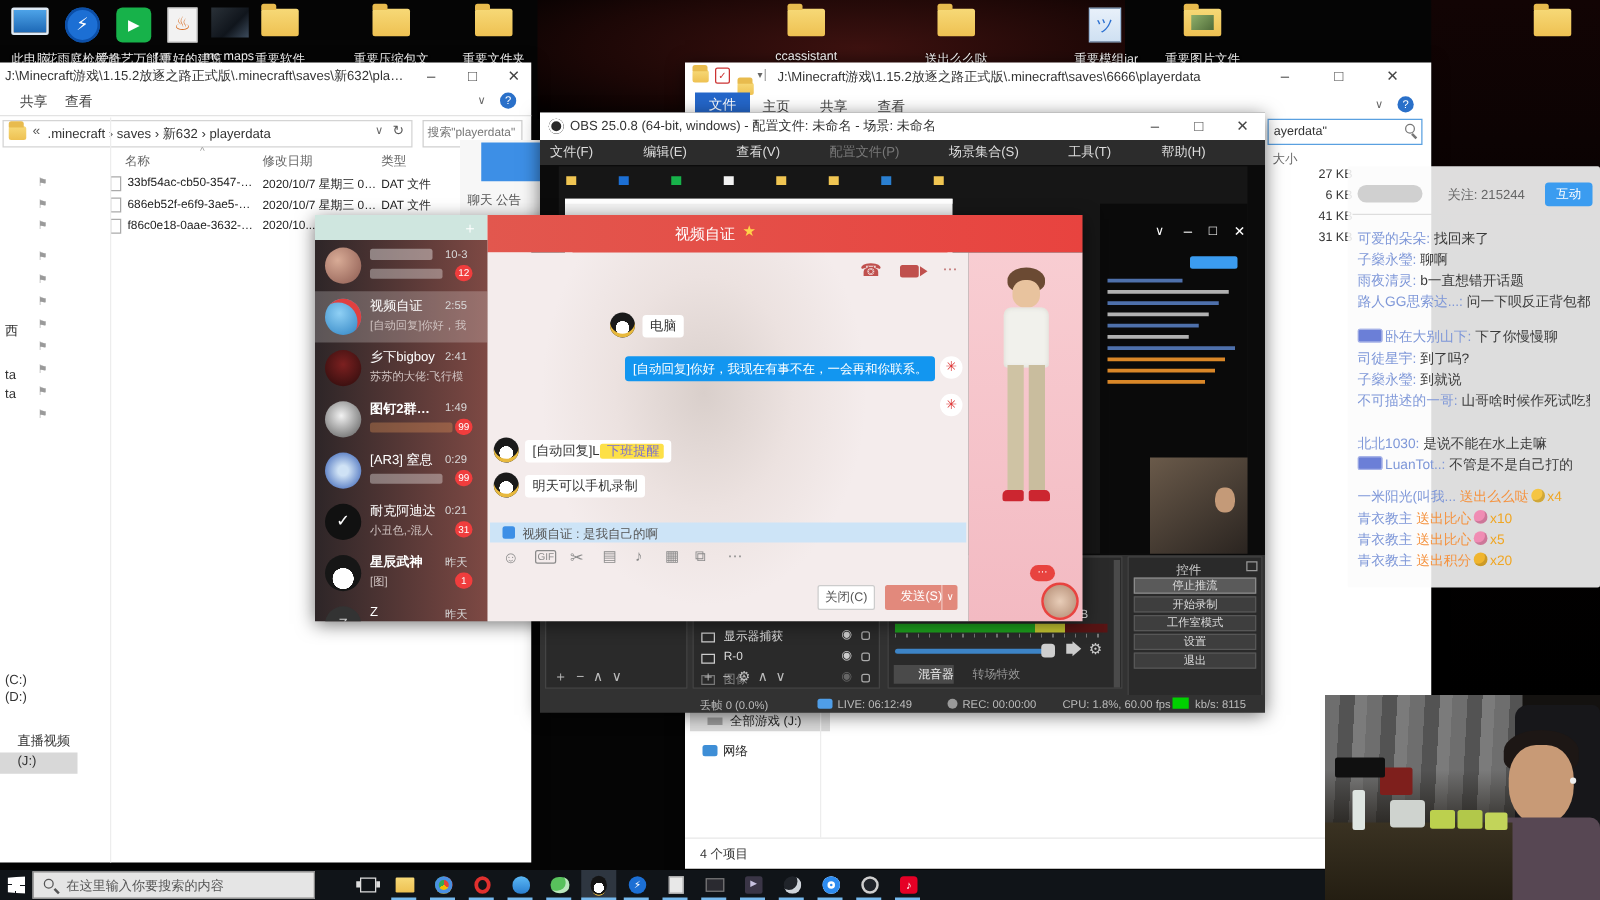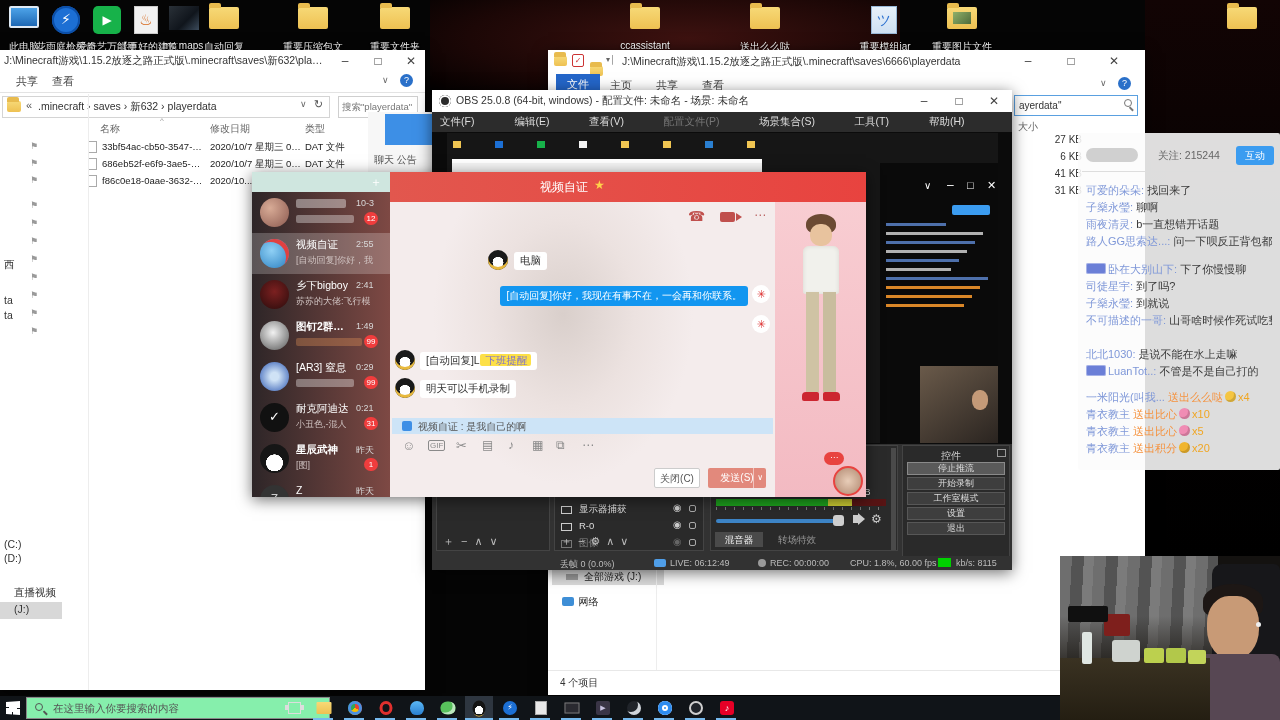--- a/index.html
+++ b/index.html
@@ -51,21 +51,21 @@
       <div style="position: absolute; left: 112px; top: 0px; width: 72px; height: 50px;">
         <div style="position: absolute; left: 22px; top: 2px; width: 24px; height: 28px; background: rgb(242, 242, 242); border: 1px solid rgb(204, 204, 204); color: rgb(216, 106, 30); font-size: 15px; text-align: center; line-height: 26px;">♨</div>
         <div class="dlabel" style="position: absolute; left: -20px;">【更好的建筑</div>
       </div>
       <div style="position: absolute; left: 147px; top: 0px; width: 72px; height: 50px;">
         <div style="position: absolute; left: 22px; top: 2px; width: 30px; height: 24px; background: linear-gradient(135deg, rgb(42, 49, 56), rgb(16, 21, 28) 60%, rgb(60, 75, 92));"></div>
         <div class="dlabel" style="position: absolute; left: -20px;">mc maps</div>
       </div>
       <div style="position: absolute; left: 188px; top: 0px; width: 72px; height: 50px;">
         <div class="folder" style="position: absolute; left: 21px; top: 3px;"></div>
-        <div class="dlabel" style="position: absolute; left: -20px;">自动回复</div>
+        <div class="dlabel" style="position: absolute; left: -20px;">重要软件</div>
       </div>
       <div style="position: absolute; left: 277px; top: 0px; width: 72px; height: 50px;">
         <div class="folder" style="position: absolute; left: 21px; top: 3px;"></div>
         <div class="dlabel" style="position: absolute; left: -20px;">重要压缩包文</div>
       </div>
       <div style="position: absolute; left: 359px; top: 0px; width: 72px; height: 50px;">
         <div class="folder" style="position: absolute; left: 21px; top: 3px;"></div>
         <div class="dlabel" style="position: absolute; left: -20px;">重要文件夹</div>
       </div>
       <div style="position: absolute; left: 609px; top: 0px; width: 72px; height: 50px;">
@@ -302,21 +302,21 @@
       <div class="abs" style="left:5px;top:40px;font-size:9.5px;color:#ddd;">麦克风/Aux</div>
       <div class="abs" style="left:132px;top:40px;font-size:9.5px;color:#ddd;">0.0 dB</div>
       <div class="abs" style="left:5px;top:53px;width:170px;height:7px;background:linear-gradient(90deg,#1da11d 0 66%,#c8c832 66% 80%,#571414 80% 100%);"></div>
       <div class="abs" style="left:5px;top:61px;width:170px;height:3px;background:repeating-linear-gradient(90deg,#777 0 1px,transparent 1px 9px);"></div>
       <div class="abs" style="left:5px;top:73px;width:128px;height:4px;background:#3d84c6;border-radius:2px;"></div>
       <div class="abs" style="left:122px;top:69px;width:11px;height:11px;background:#cfcfcf;border-radius:3px;"></div>
       <div class="abs" style="left:142px;top:69px;width:6px;height:8px;background:#ccc;">
         <span style="position:absolute;left:5px;top:-2px;border:6px solid transparent;border-left:7px solid #ccc;"></span>
       </div>
       <div class="abs" style="left:160px;top:66px;color:#ccc;font-size:12px;">⚙</div>
-      <div class="abs" style="left:4px;top:86px;width:48px;height:15px;background:#4a4a4a;color:#eee;font-size:9.5px;text-align:center;line-height:15px;">混音器</div>
+      <div class="abs" style="left:4px;top:86px;width:48px;height:15px;background:#4a4a4a;color:#eee;font-size:9.5px;text-align:right;line-height:15px;">混音器</div>
       <div class="abs" style="left:58px;top:86px;width:56px;height:15px;color:#999;font-size:9.5px;text-align:center;line-height:15px;">转场特效</div>
     </div>
     <div class="abs" style="left:470px;top:355px;width:108px;height:112px;background:#2a2a2a;border:1px solid #444;">
       <div class="abs" style="left:38px;top:3px;font-size:10px;color:#ccc;">控件</div>
       <div class="abs" style="left:94px;top:3px;width:9px;height:8px;border:1px solid #999;"></div>
       <div id="obs-controls">
           <div class="obs-btn" style="left: 4px; top: 16px; width: 98px; background: rgb(90, 90, 90); border-color: rgb(138, 138, 138);">停止推流</div>
           <div class="obs-btn" style="left: 4px; top: 31px; width: 98px;">开始录制</div>
           <div class="obs-btn" style="left: 4px; top: 46px; width: 98px;">工作室模式</div>
           <div class="obs-btn" style="left: 4px; top: 61px; width: 98px;">设置</div>
@@ -477,21 +477,21 @@
         <div class="scmsg" style="top: 193px;"><span class="scbadge"></span><span class="scuser">LuanTot..: </span><span class="sctext">不管是不是自己打的</span></div>
         <div class="scmsg" style="top: 219px;"><span class="scuser">一米阳光(叫我... </span><span class="gifttext">送出么么哒</span><span style="display: inline-block; width: 11px; height: 11px; border-radius: 50%; margin: 0px 2px; vertical-align: -1px; background: rgb(245, 197, 66); box-shadow: rgba(0, 0, 0, 0.15) -2px -2px 0px inset;"></span><span class="giftcount">x4</span></div>
         <div class="scmsg" style="top: 236px;"><span class="scuser">青衣教主 </span><span class="gifttext">送出比心</span><span style="display: inline-block; width: 11px; height: 11px; border-radius: 50%; margin: 0px 2px; vertical-align: -1px; background: rgb(240, 140, 180); box-shadow: rgba(0, 0, 0, 0.15) -2px -2px 0px inset;"></span><span class="giftcount">x10</span></div>
         <div class="scmsg" style="top: 253px;"><span class="scuser">青衣教主 </span><span class="gifttext">送出比心</span><span style="display: inline-block; width: 11px; height: 11px; border-radius: 50%; margin: 0px 2px; vertical-align: -1px; background: rgb(240, 140, 180); box-shadow: rgba(0, 0, 0, 0.15) -2px -2px 0px inset;"></span><span class="giftcount">x5</span></div>
         <div class="scmsg" style="top: 270px;"><span class="scuser">青衣教主 </span><span class="gifttext">送出积分</span><span style="display: inline-block; width: 11px; height: 11px; border-radius: 50%; margin: 0px 2px; vertical-align: -1px; background: rgb(240, 181, 46); box-shadow: rgba(0, 0, 0, 0.15) -2px -2px 0px inset;"></span><span class="giftcount">x20</span></div>
       </div>
   </div>
 
   <div class="abs" style="left:0;top:696px;width:1280px;height:24px;background:#101418;">
     <div class="abs" style="left:6px;top:5px;width:14px;height:14px;background:conic-gradient(#fff 0 25%,#101418 0 27%,#fff 0 50%,#101418 0 52%,#fff 0 75%,#101418 0 77%,#fff 0);clip-path:polygon(0 8%,100% 0,100% 100%,0 92%);"></div>
-    <div class="abs" style="left:26px;top:1px;width:304px;height:22px;background:#86efac;border:1px solid #888;">
+    <div class="abs" style="left:26px;top:1px;width:226px;height:22px;background:#e5e5e5;border:1px solid #888;">
       <span style="position:absolute;left:8px;top:5px;width:8px;height:8px;border:1.5px solid #555;border-radius:50%;"></span>
       <span style="position:absolute;left:16px;top:14px;width:5px;height:1.5px;background:#555;transform:rotate(45deg);"></span>
       <span style="position:absolute;left:26px;top:4px;font-size:10.5px;color:#555;white-space:nowrap;">在这里输入你要搜索的内容</span>
     </div>
     <div class="abs" style="left:288px;top:6px;width:13px;height:12px;border:1.5px solid #ddd;">
       <span style="position:absolute;left:-4px;top:2px;width:3px;height:5px;background:#ddd;"></span>
       <span style="position:absolute;right:-4px;top:2px;width:3px;height:5px;background:#ddd;"></span>
     </div>
     <div id="tb-icons">
         <div style="position: absolute; left: 310px; top: 0px; width: 28px; height: 24px;">

